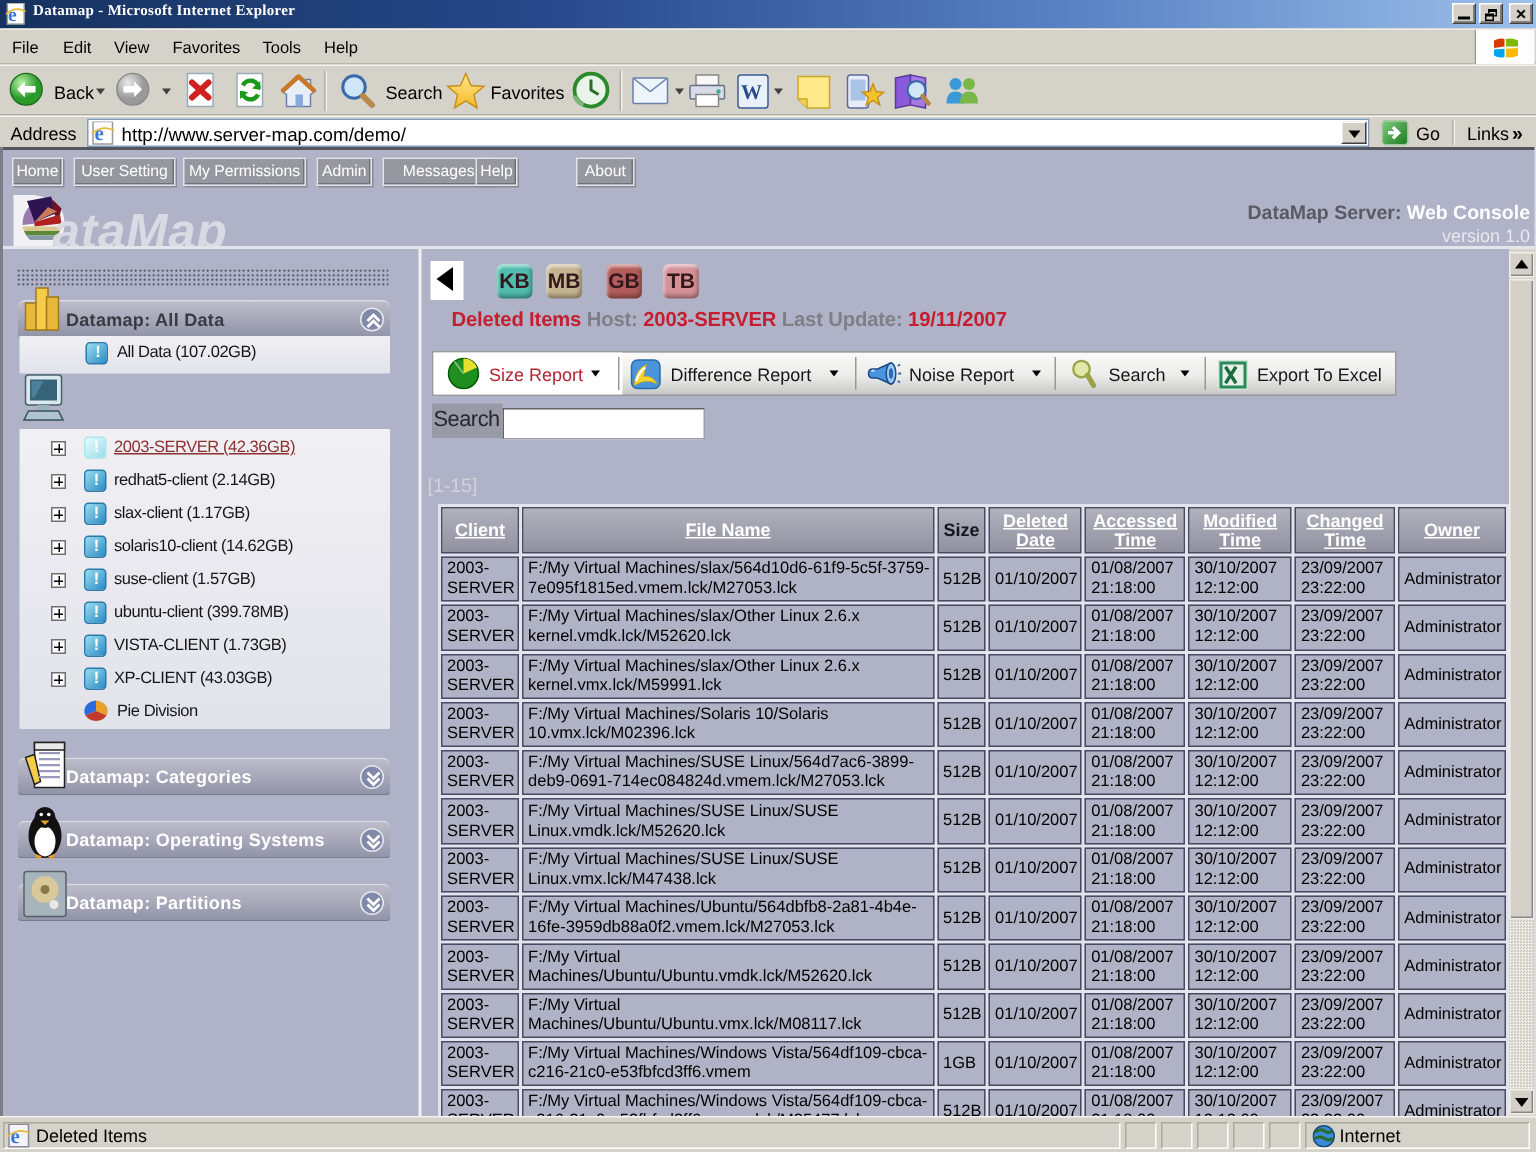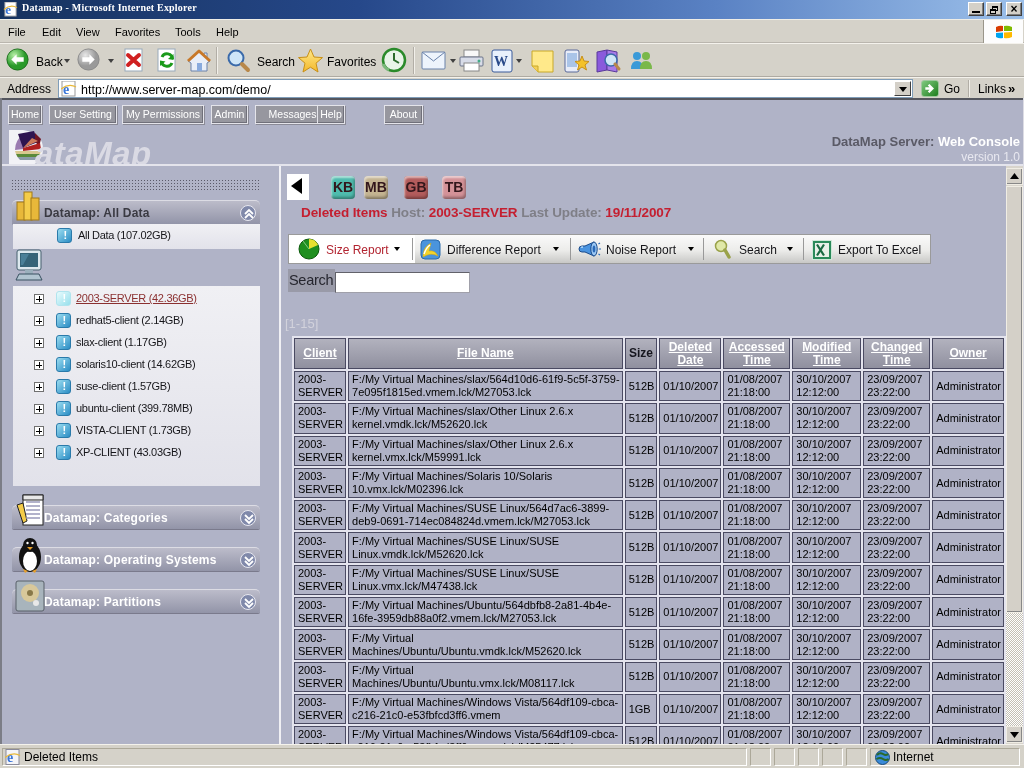--- a/index.html
+++ b/index.html
@@ -375,20 +375,28 @@
         <div class="trow" style="top:134px;width:247px;">
             <span class="plus"></span>
             <span class="bang"></span>
             <span class="tlabel2">VISTA-CLIENT (1.73GB)</span>
           </div>
         <div class="trow" style="top:156px;width:247px;">
             <span class="plus"></span>
             <span class="bang"></span>
             <span class="tlabel2">XP-CLIENT (43.03GB)</span>
           </div>
+        <div class="trow" style="top:178px;width:247px;">
+          <svg style="position:absolute;left:42px;top:2px;" width="18" height="16" viewBox="0 0 18 16">
+            <path d="M9 1 A 8 7 0 0 0 2 11 L9 8 Z" fill="#2a6adc"></path>
+            <path d="M9 1 L9 8 L16 11 A 8 7 0 0 0 9 1 Z" fill="#e8a02a"></path>
+            <path d="M2 11 L9 8 L16 11 A 8 7 0 0 1 2 11 Z" fill="#c43a2a"></path>
+          </svg>
+          <span class="tlabel2" style="left:65px;">Pie Division</span>
+        </div>
       </div>
 
       <svg class="sideicon" style="left:13px;top:327px;" width="34" height="40" viewBox="0 0 34 40">
         <rect x="10" y="2" width="20" height="30" fill="#fff" stroke="#222"></rect>
         <path d="M10 2 L30 2 L30 7 L10 7 Z" fill="#e8e8e8" stroke="#222"></path>
         <path d="M4 12 L10 30 L14 28 L10 10 Z" fill="#f4cc4a" stroke="#222"></path>
         <path d="M13 9 L27 9 M13 13 L27 13 M13 17 L27 17 M13 21 L27 21 M13 25 L27 25" stroke="#99b" stroke-width="1.5"></path>
       </svg>
       <div class="acc" style="top:339px;">
         <span class="atitle">Datamap: Categories</span>

